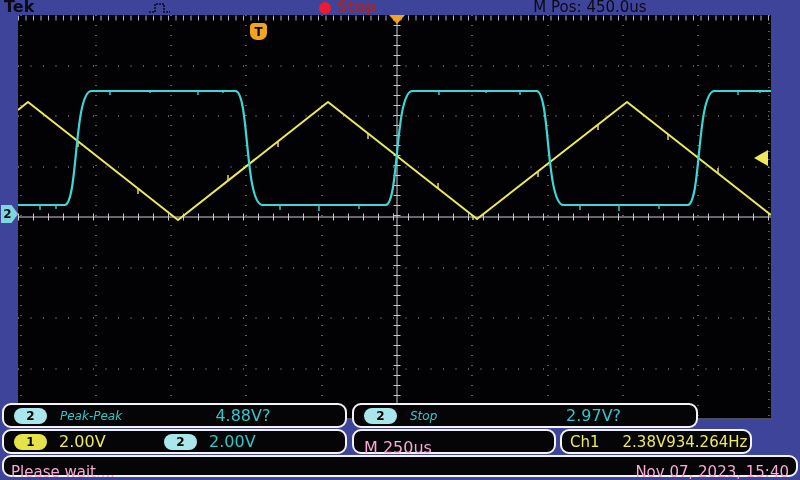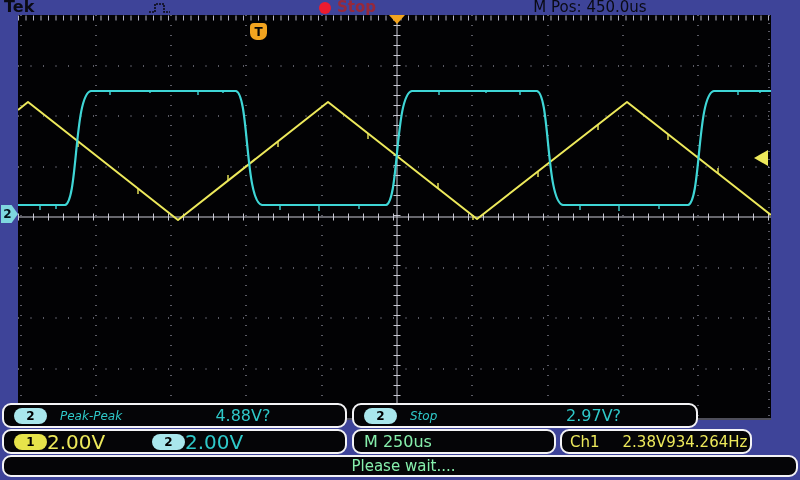--- a/index.html
+++ b/index.html
@@ -38,24 +38,24 @@
        box-sizing:border-box;display:flex;align-items:center;}
   .row1{top:403px;height:25px;}
   .row2{top:429px;height:25px;}
   .row3{top:455px;height:22px;}
   .pill{flex:0 0 auto;width:33px;height:16px;border-radius:8px;display:flex;align-items:center;
         justify-content:center;font-size:12px;font-weight:bold;color:#000;line-height:1;}
   .pill.c2{background:#A9E7EC;}
   .pill.c1{background:#E6E34A;}
   .cyan{color:#2FC9C9;}
   .yellow{color:#EDE95B;}
-  .white{color:#86efac;}
+  .white{color:#f9a8d4;margin-top:12px;}
   .meas-label{font-size:12px;margin-left:13px;font-style:italic;}
   .meas-value{position:absolute;left:62%;font-size:16px;}
-  .scale-label{font-size:20px;}
+  .scale-label{font-size:16px;margin-left:12px;}
   .tb-label{font-size:16px;margin-left:10px;}
   .trig-src{font-size:15px;margin-left:8px;}
   .trig-lvl{font-size:15px;margin-left:18px;}
   .trig-freq{font-size:15px;margin-left:auto;margin-right:12px;}
   .slope-icon{margin-left:5px;display:block;}
   .status-msg{font-size:15px;margin-left:7px;}
   .status-date{font-size:15px;margin-left:auto;margin-right:7px;}
 </style>
 </head>
 <body>
@@ -140,17 +140,18 @@
   </div>
   <div class="box row2" style="left:560px;width:192px;">
     <span class="trig-src yellow">Ch1</span>
     <svg class="slope-icon" width="13" height="14" viewBox="0 0 13 14">
       <path d="M1,12 L4,12 L9,2 L12,2" fill="none" stroke="#EDE95B" stroke-width="1.5"></path>
     </svg>
     <span class="trig-lvl yellow">2.38V</span>
     <span class="trig-freq yellow">934.264Hz</span>
   </div>
 
-  <div class="box row3" style="left:2px;width:796px;flex-direction:column;">
+  <div class="box row3" style="left:2px;width:796px;">
     <span class="status-msg white">Please wait....</span>
+    <span class="status-date white">Nov 07, 2023, 15:40</span>
   </div>
 
 </div>
 
 </body></html>

